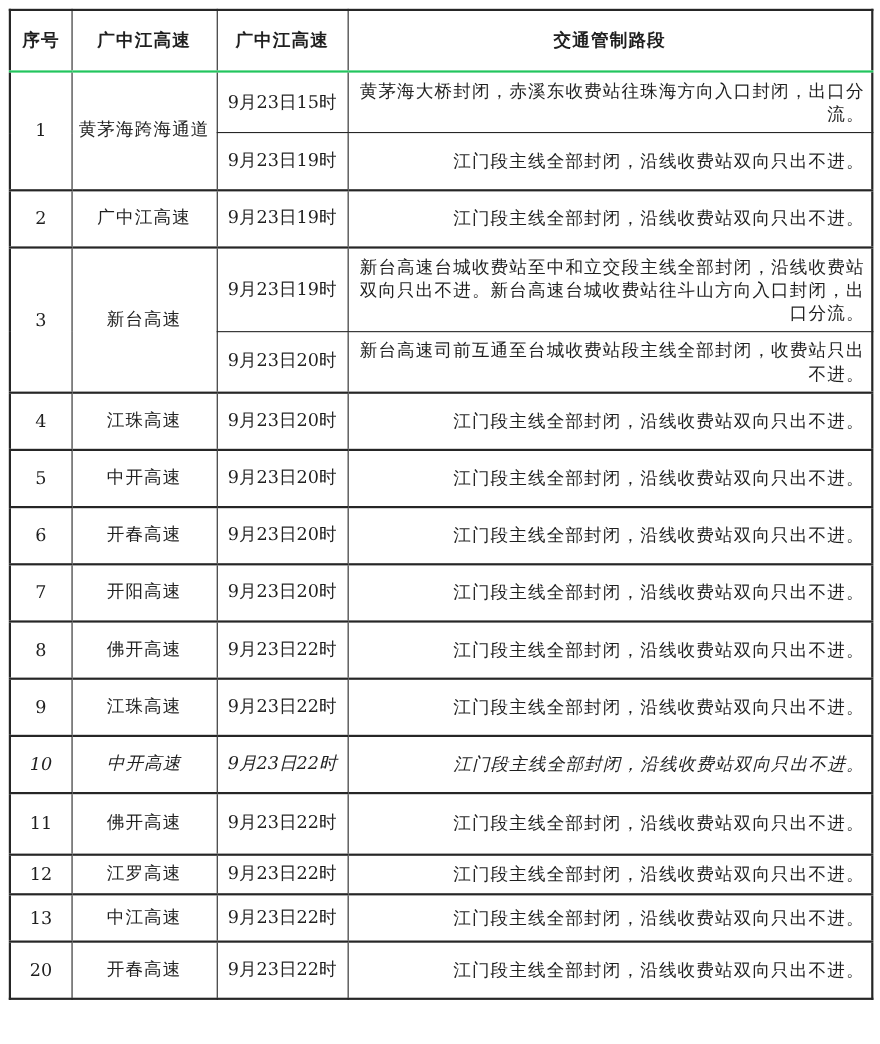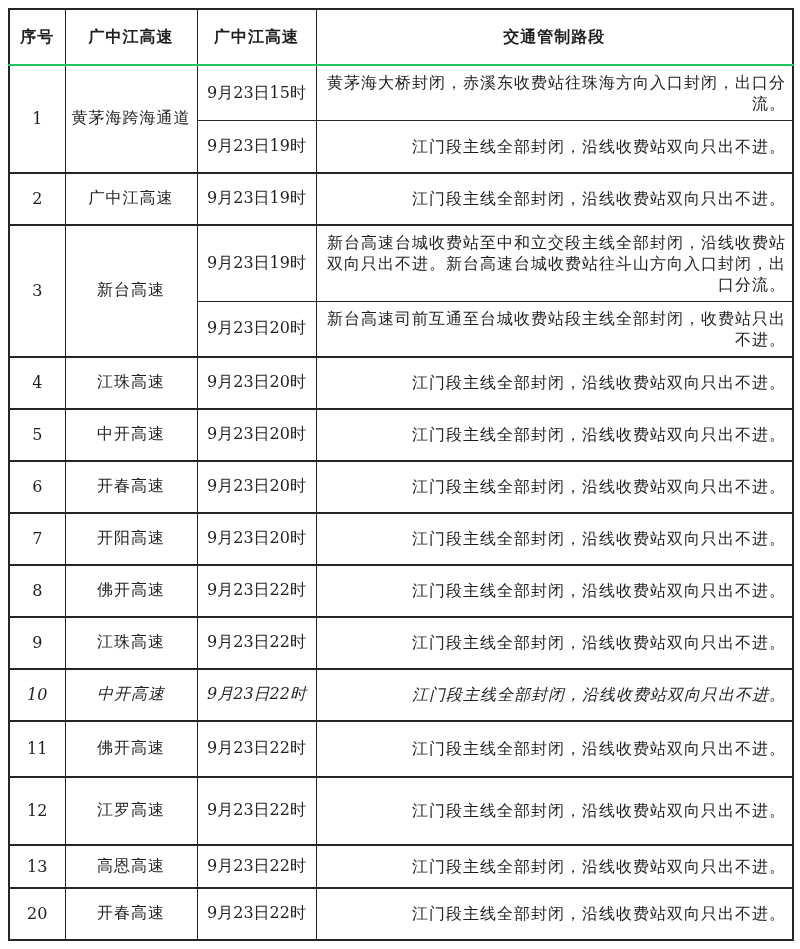--- a/index.html
+++ b/index.html
@@ -154,29 +154,29 @@
           <td class="c-road" rowspan="1">中开高速</td>
           <td class="c-time">9月23日22时</td>
           <td class="c-desc">江门段主线全部封闭，沿线收费站双向只出不进。</td>
         </tr>
         <tr class="group" style="height: 56px;">
           <td class="c-no" rowspan="1">11</td>
           <td class="c-road" rowspan="1">佛开高速</td>
           <td class="c-time">9月23日22时</td>
           <td class="c-desc">江门段主线全部封闭，沿线收费站双向只出不进。</td>
         </tr>
-        <tr class="group" style="height: 68px;">
+        <tr class="group" style="height: 36px;">
           <td class="c-no" rowspan="1">12</td>
           <td class="c-road" rowspan="1">江罗高速</td>
           <td class="c-time">9月23日22时</td>
           <td class="c-desc">江门段主线全部封闭，沿线收费站双向只出不进。</td>
         </tr>
         <tr class="group" style="height: 43px;">
           <td class="c-no" rowspan="1">13</td>
-          <td class="c-road" rowspan="1">高恩高速</td>
+          <td class="c-road" rowspan="1">中江高速</td>
           <td class="c-time">9月23日22时</td>
           <td class="c-desc">江门段主线全部封闭，沿线收费站双向只出不进。</td>
         </tr>
         <tr class="group" style="height: 52px;">
           <td class="c-no" rowspan="1">20</td>
           <td class="c-road" rowspan="1">开春高速</td>
           <td class="c-time">9月23日22时</td>
           <td class="c-desc">江门段主线全部封闭，沿线收费站双向只出不进。</td>
         </tr>
       </tbody>

